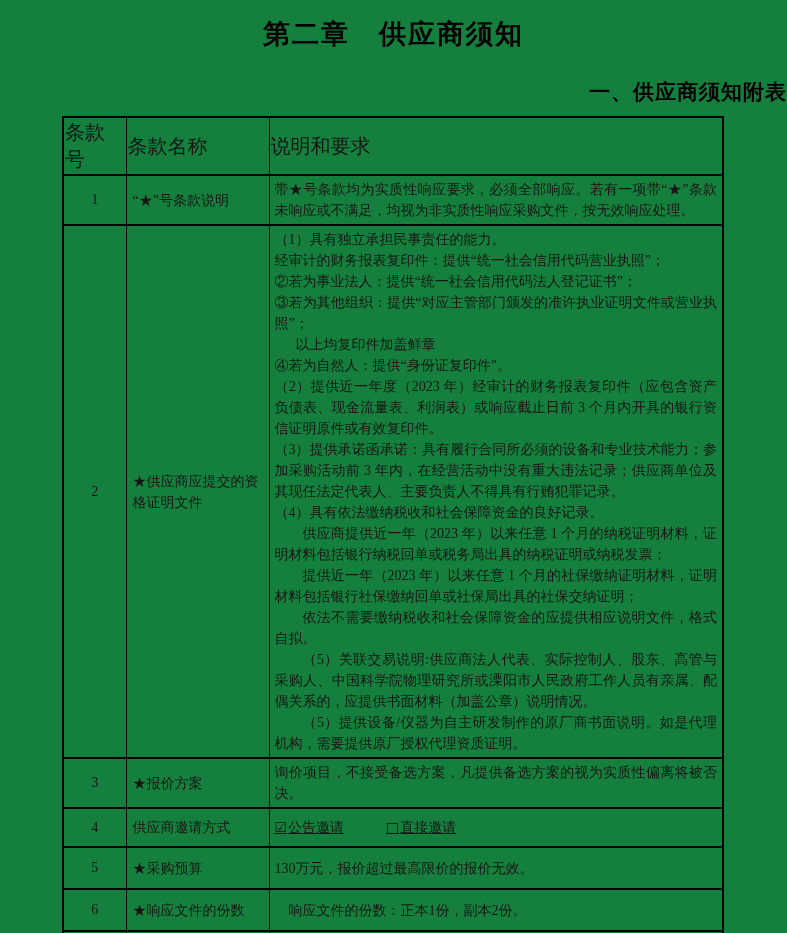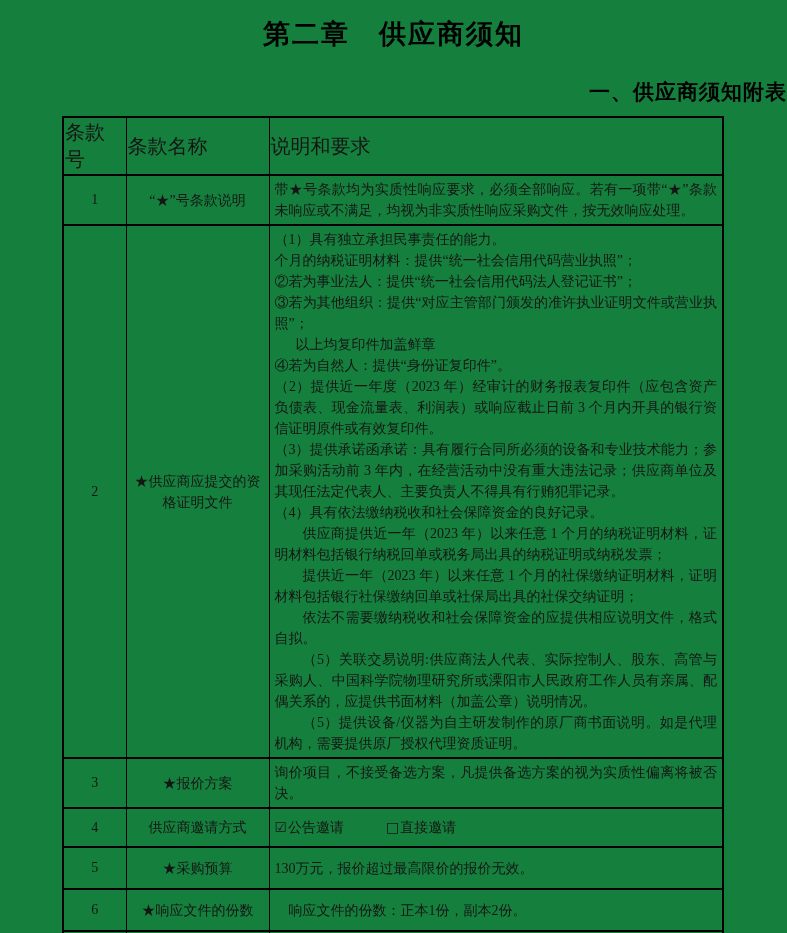--- a/index.html
+++ b/index.html
@@ -61,39 +61,39 @@
     font-weight: normal;
     font-size: 20px;
     text-align: left;
     height: 35px;
   }
   td.no-cell {
     text-align: center;
     font-size: 15px;
   }
   td.name-cell {
-    text-align: center;
     padding: 2px 6px;
     line-height: 21px;
   }
   td.desc-cell {
     padding: 3px 5px;
     line-height: 21px;
     text-align: justify;
   }
   .para {
     margin: 0;
   }
   .options {
     display: flex;
     align-items: center;
     gap: 42px;
   }
   .option {
     white-space: nowrap;
+    text-decoration: underline;
   }
   .checkbox-glyph {
     font-family: "DejaVu Sans", sans-serif;
     font-size: 14px;
     margin-right: 1px;
   }
 </style>
 </head>
 <body>
 
@@ -120,21 +120,21 @@
           <td class="name-cell">“★”号条款说明</td>
           <td class="desc-cell">
             <div class="para">带★号条款均为实质性响应要求，必须全部响应。若有一项带“★”条款未响应或不满足，均视为非实质性响应采购文件，按无效响应处理。</div>
           </td>
         </tr>
         <tr style="height: 523px;">
           <td class="no-cell">2</td>
           <td class="name-cell">★供应商应提交的资格证明文件</td>
           <td class="desc-cell">
             <div class="para">（1）具有独立承担民事责任的能力。</div>
-            <div class="para">个月的纳税证明材料：提供“统一社会信用代码营业执照”；</div>
+            <div class="para">经审计的财务报表复印件：提供“统一社会信用代码营业执照”；</div>
             <div class="para">②若为事业法人：提供“统一社会信用代码法人登记证书”；</div>
             <div class="para">③若为其他组织：提供“对应主管部门颁发的准许执业证明文件或营业执照”；</div>
             <div class="para" style="text-indent: 1.5em;">以上均复印件加盖鲜章</div>
             <div class="para">④若为自然人：提供“身份证复印件”。</div>
             <div class="para">（2）提供近一年度（2023 年）经审计的财务报表复印件（应包含资产负债表、现金流量表、利润表）或响应截止日前 3 个月内开具的银行资信证明原件或有效复印件。</div>
             <div class="para">（3）提供承诺函承诺：具有履行合同所必须的设备和专业技术能力；参加采购活动前 3 年内，在经营活动中没有重大违法记录；供应商单位及其现任法定代表人、主要负责人不得具有行贿犯罪记录。</div>
             <div class="para">（4）具有依法缴纳税收和社会保障资金的良好记录。</div>
             <div class="para" style="text-indent: 2em;">供应商提供近一年（2023 年）以来任意 1 个月的纳税证明材料，证明材料包括银行纳税回单或税务局出具的纳税证明或纳税发票；</div>
             <div class="para" style="text-indent: 2em;">提供近一年（2023 年）以来任意 1 个月的社保缴纳证明材料，证明材料包括银行社保缴纳回单或社保局出具的社保交纳证明；</div>
             <div class="para" style="text-indent: 2em;">依法不需要缴纳税收和社会保障资金的应提供相应说明文件，格式自拟。</div>

